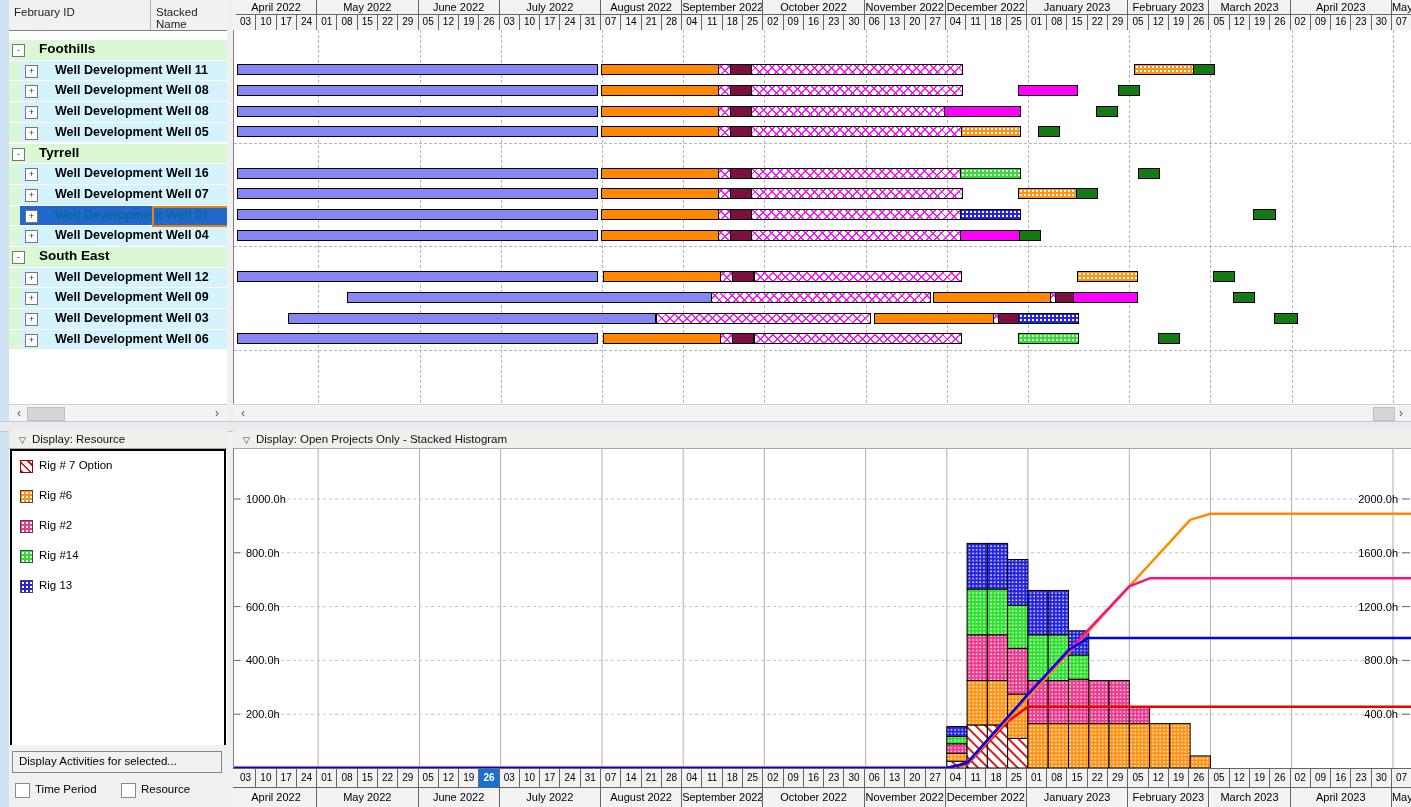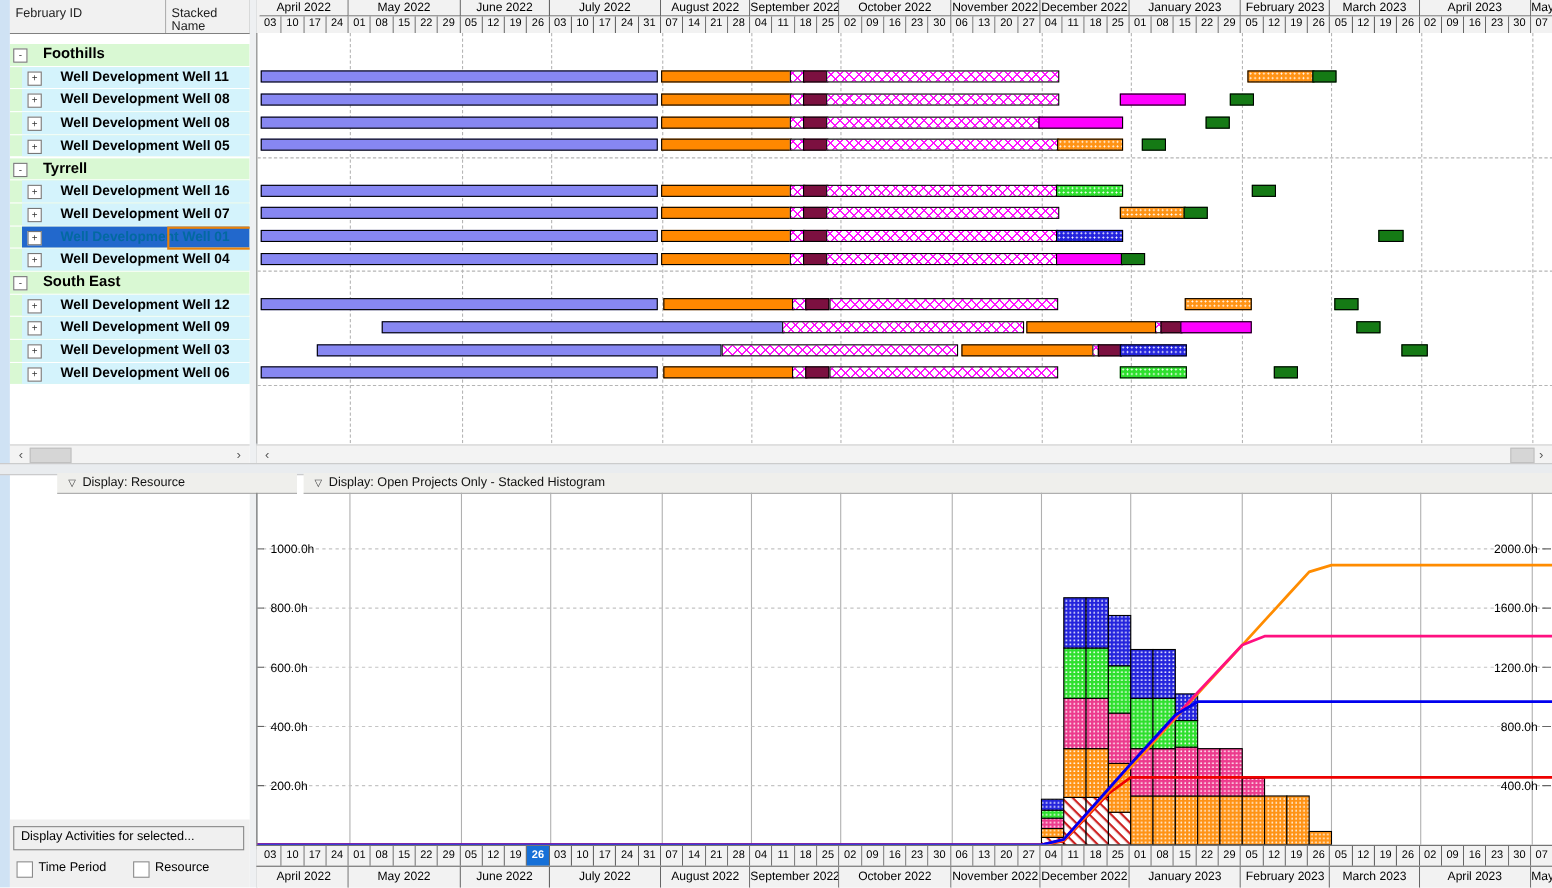--- a/index.html
+++ b/index.html
@@ -45,21 +45,21 @@
   .b-dot-green{background-color:#2ee02e;background-image:radial-gradient(#fff 26%,transparent 32%);background-size:4px 4px;}
   .b-dot-blue{background-color:#2424dd;background-image:radial-gradient(#fff 26%,transparent 32%);background-size:4px 4px;}
   
   .hscroll{top:404px;height:16px;background:#f3f3f3;border-top:1px solid #d0d0d0;}
   #hscroll-left{left:9px;width:218px;}
   #hscroll-right{left:233px;width:1178px;}
   .sarrow{position:absolute;top:0;width:16px;height:16px;font-size:12px;line-height:16px;text-align:center;color:#555;}
   .sthumb{position:absolute;top:2px;height:12px;background:#d6d6d6;border:1px solid #c0c0c0;}
   #splitter{left:0;top:421px;width:1411px;height:9px;background:#e9ecef;border-top:1px solid #c8c8c8;border-bottom:1px solid #c8c8c8;}
   
-  .subheader{top:430px;height:18px;background:#efefec;border-bottom:1px solid #a8a8a8;font-size:11.5px;color:#111;line-height:18px;margin-left:43px;}
+  .subheader{top:430px;height:18px;background:#efefec;border-bottom:1px solid #a8a8a8;font-size:11.5px;color:#111;line-height:18px;}
   #res-header{left:9px;width:218px;}
   #histo-header{left:233px;width:1178px;}
   .subheader .arrow{margin:0 6px 0 10px;font-size:9px;color:#444;}
   
   #legend-box{left:10px;top:449px;width:212px;height:296px;background:#fff;border:2px solid #000;}
   .legend-item{position:absolute;left:8px;height:14px;}
   .swatch{position:absolute;left:0;top:1px;width:11px;height:11px;border:1px solid #444;}
   .sw-hatch-red{background-color:#fff;background-image:repeating-linear-gradient(45deg,#cc2020 0 1.5px,transparent 1.5px 6px);border-color:#990000;}
   .sw-dot-orange{background-color:#ff9315;background-image:radial-gradient(#fff 26%,transparent 32%);background-size:4px 4px;}
   .sw-dot-pink{background-color:#ec3a8d;background-image:radial-gradient(#fff 26%,transparent 32%);background-size:4px 4px;}
@@ -352,20 +352,42 @@
   </div>
   <div id="hscroll-right" class="abs hscroll">
     <span class="sarrow" style="left:2px">‹</span>
     <span class="sthumb" style="left:1140px;width:20px"></span>
     <span class="sarrow" style="right:2px">›</span>
   </div>
 
   <div id="splitter" class="abs"></div>
 
   <div id="res-header" class="abs subheader"><span class="arrow">▽</span><span>Display: Resource</span></div>
+  <div id="legend-box" class="abs">
+      <div class="legend-item" style="top: 8px;">
+        <span class="swatch sw-hatch-red"></span>
+        <span class="legend-label">Rig # 7 Option</span>
+      </div>
+      <div class="legend-item" style="top: 38px;">
+        <span class="swatch sw-dot-orange"></span>
+        <span class="legend-label">Rig #6</span>
+      </div>
+      <div class="legend-item" style="top: 68px;">
+        <span class="swatch sw-dot-pink"></span>
+        <span class="legend-label">Rig #2</span>
+      </div>
+      <div class="legend-item" style="top: 98px;">
+        <span class="swatch sw-dot-green"></span>
+        <span class="legend-label">Rig  #14</span>
+      </div>
+      <div class="legend-item" style="top: 128px;">
+        <span class="swatch sw-dot-blue"></span>
+        <span class="legend-label">Rig 13</span>
+      </div>
+    </div>
   <div id="histo-header" class="abs subheader"><span class="arrow">▽</span><span>Display: Open Projects Only - Stacked Histogram</span></div>
 
   <div id="res-footer" class="abs">
     <div id="footer-titlebox">
       <div id="footer-title">Display Activities for selected...</div>
     </div>
     <span class="cbx" style="left:6px"></span>
     <span class="cbx-label" style="left:26px">Time Period</span>
     <span class="cbx" style="left:112px"></span>
     <span class="cbx-label" style="left:132px">Resource</span>

